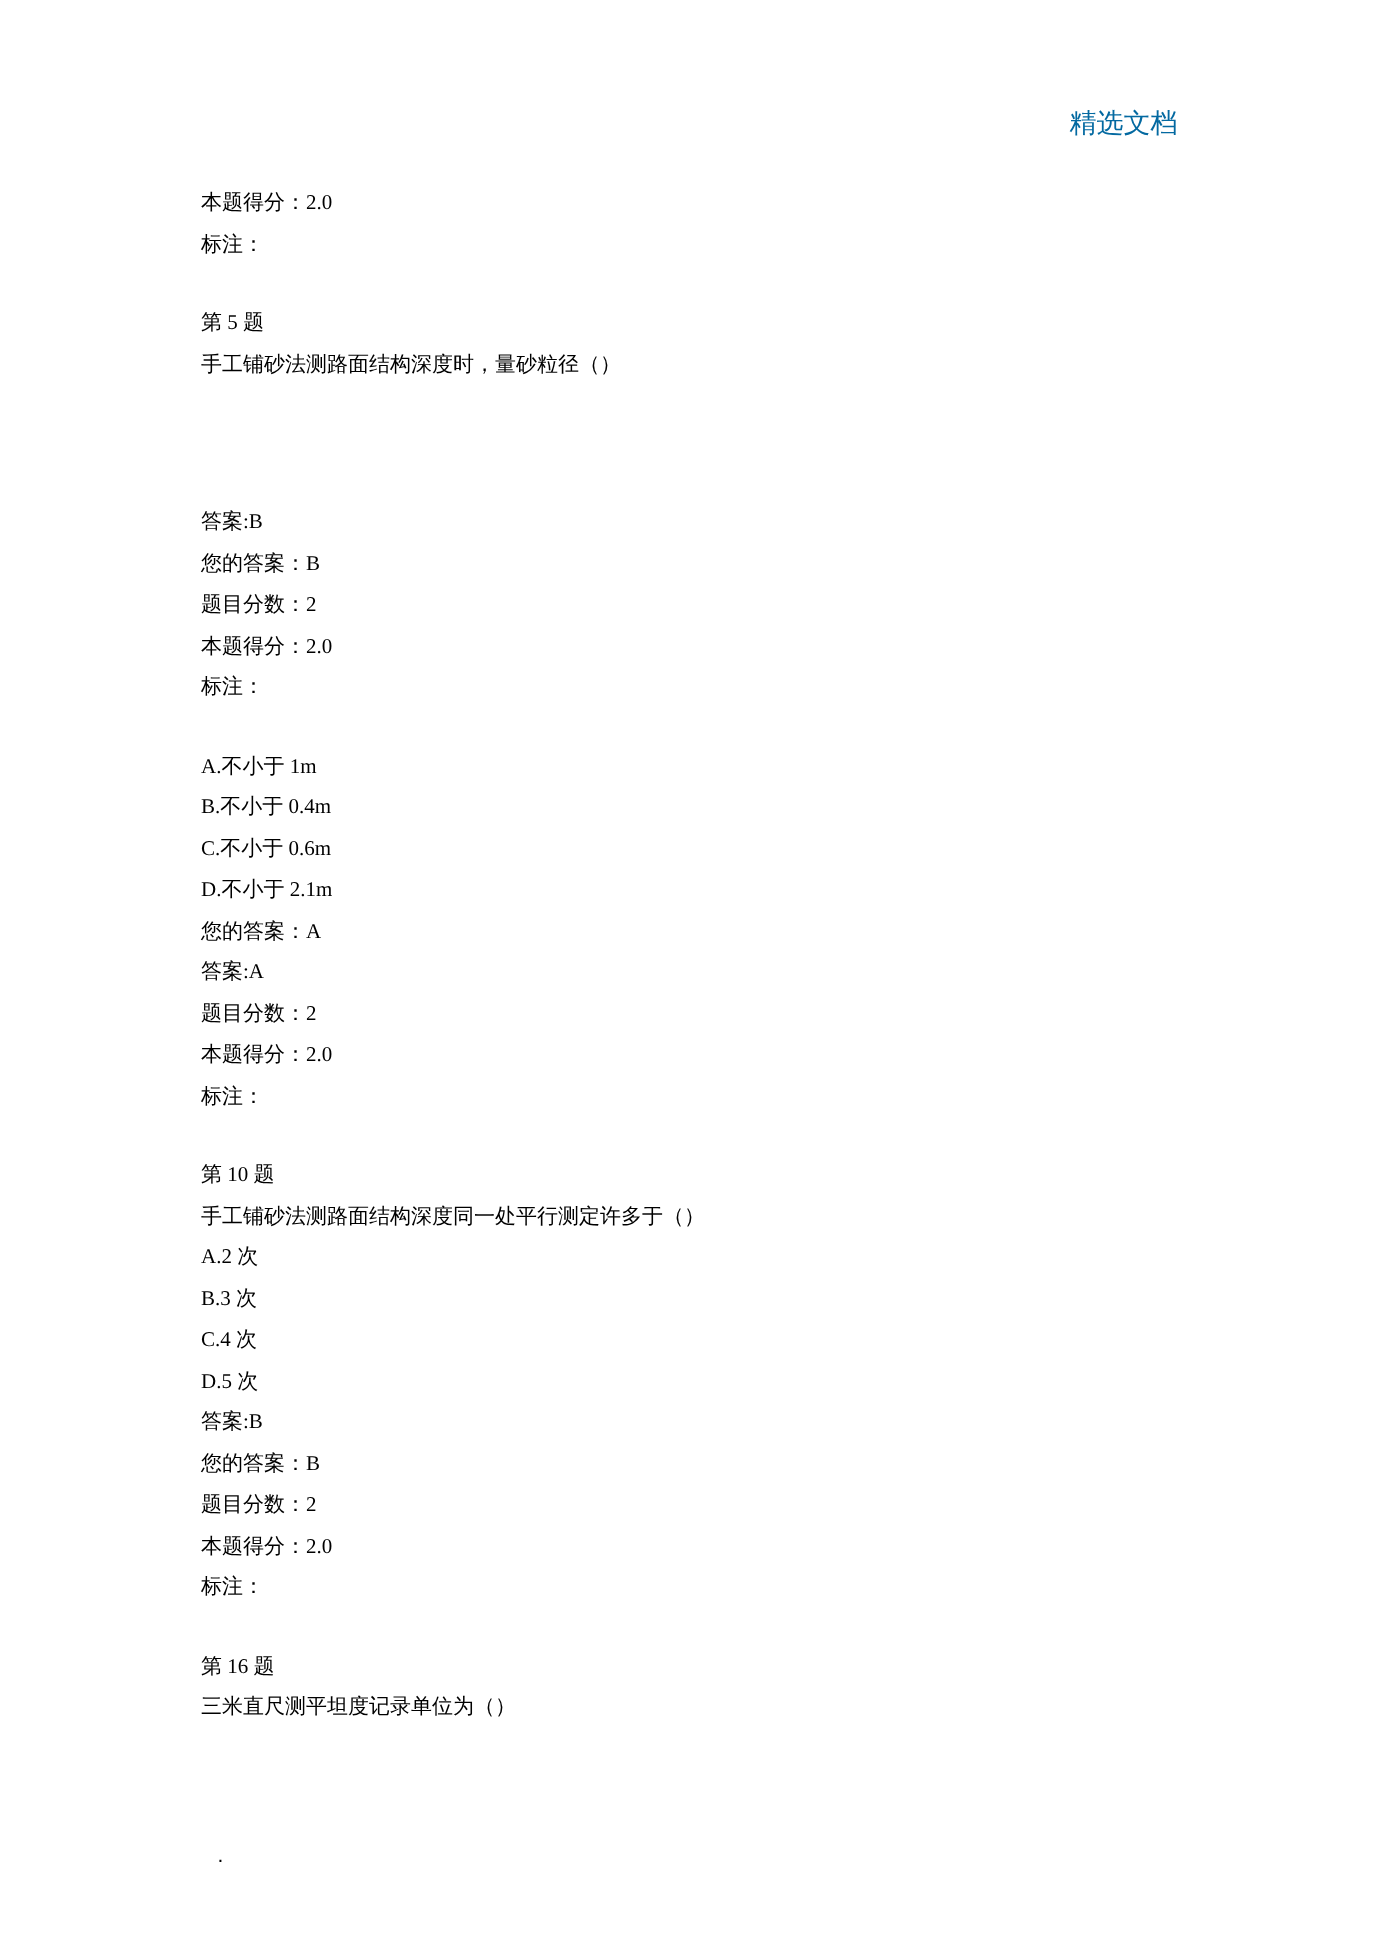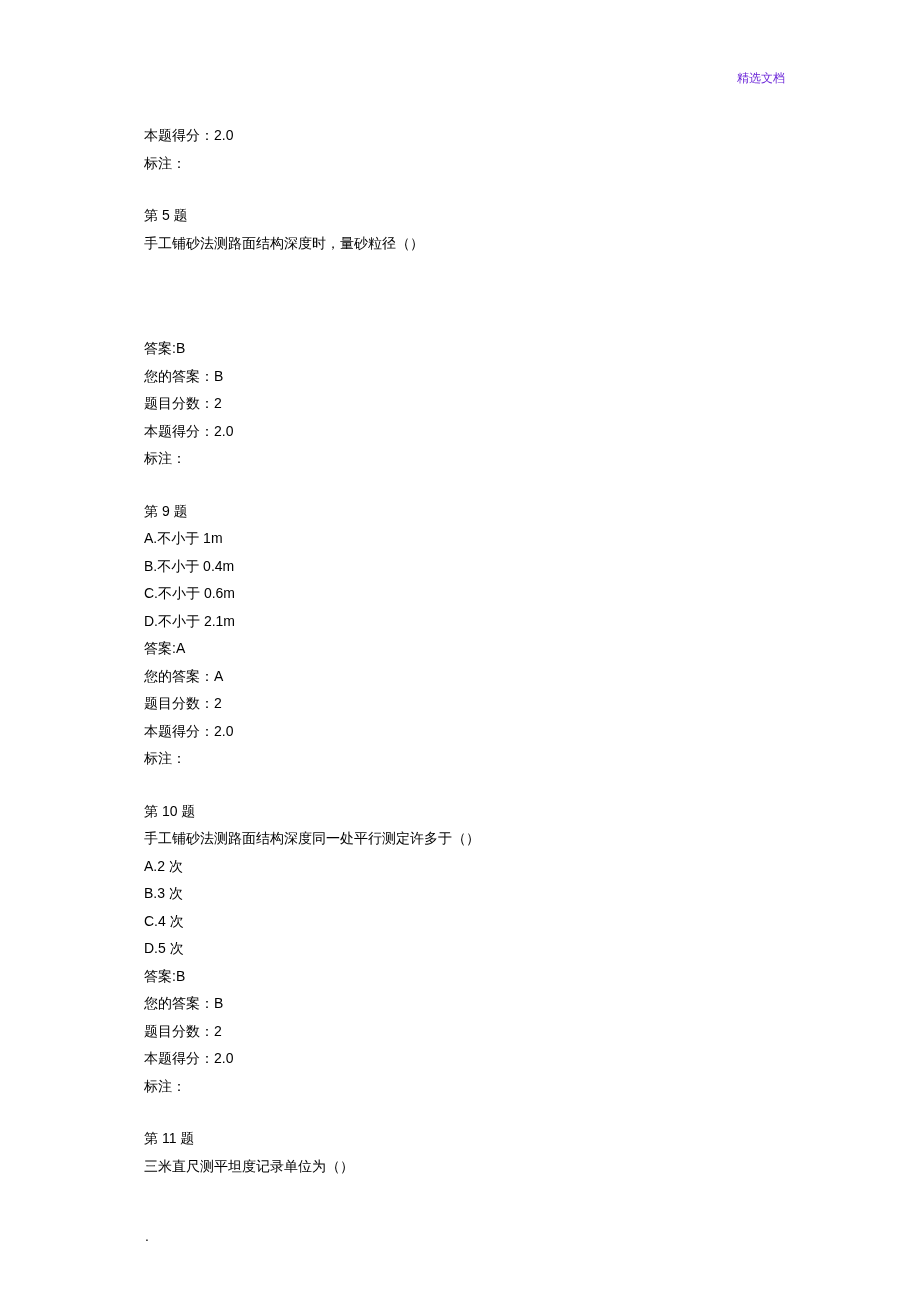--- a/index.html
+++ b/index.html
@@ -13,28 +13,29 @@
     background: #ffffff;
     font-family: "SimSun", "宋体", "Microsoft YaHei", sans-serif;
     font-size: 14px;
     color: #000000;
     position: relative;
   }
   .header-right {
     position: absolute;
     top: 70px;
     right: 135px;
-    color: #6d28d9;
-    font-size: 12px;
+    color: #0369a1;
+    font-size: 18px;
   }
   .content {
     position: absolute;
-    left: 144px;
+    left: 134px;
     top: 122px;
     width: 640px;
+    font-family: Liberation Serif, serif;
   }
   .line {
     line-height: 27.5px;
     white-space: nowrap;
   }
   .gap-small {
     height: 25px;
   }
   .gap-medium {
     height: 78px;
@@ -64,45 +65,44 @@
   <div class="gap-medium"></div>
 
   <div class="line">答案:B</div>
   <div class="line">您的答案：B</div>
   <div class="line">题目分数：2</div>
   <div class="line">本题得分：2.0</div>
   <div class="line">标注：</div>
 
   <div class="gap-small"></div>
 
-  <div class="line">第 9 题</div>
   <div class="line">A.不小于 1m</div>
   <div class="line">B.不小于 0.4m</div>
   <div class="line">C.不小于 0.6m</div>
   <div class="line">D.不小于 2.1m</div>
+  <div class="line">您的答案：A</div>
   <div class="line">答案:A</div>
-  <div class="line">您的答案：A</div>
   <div class="line">题目分数：2</div>
   <div class="line">本题得分：2.0</div>
   <div class="line">标注：</div>
 
   <div class="gap-small"></div>
 
   <div class="line">第 10 题</div>
   <div class="line">手工铺砂法测路面结构深度同一处平行测定许多于（）</div>
   <div class="line">A.2 次</div>
   <div class="line">B.3 次</div>
   <div class="line">C.4 次</div>
   <div class="line">D.5 次</div>
   <div class="line">答案:B</div>
   <div class="line">您的答案：B</div>
   <div class="line">题目分数：2</div>
   <div class="line">本题得分：2.0</div>
   <div class="line">标注：</div>
 
   <div class="gap-small"></div>
 
-  <div class="line">第 11 题</div>
+  <div class="line">第 16 题</div>
   <div class="line">三米直尺测平坦度记录单位为（）</div>
 
 </div>
 
 <div class="footer-dot">.</div>
 
 </body></html>

